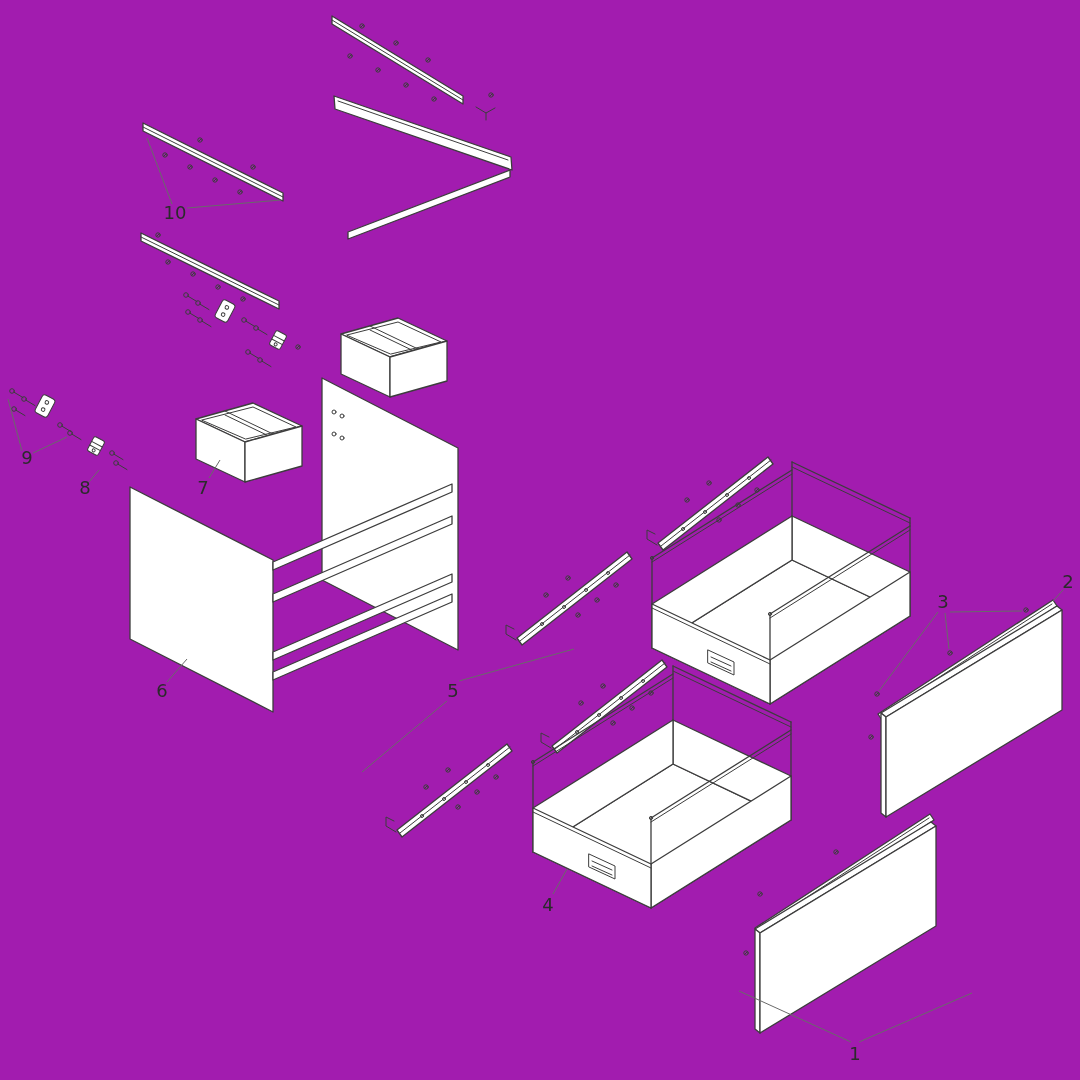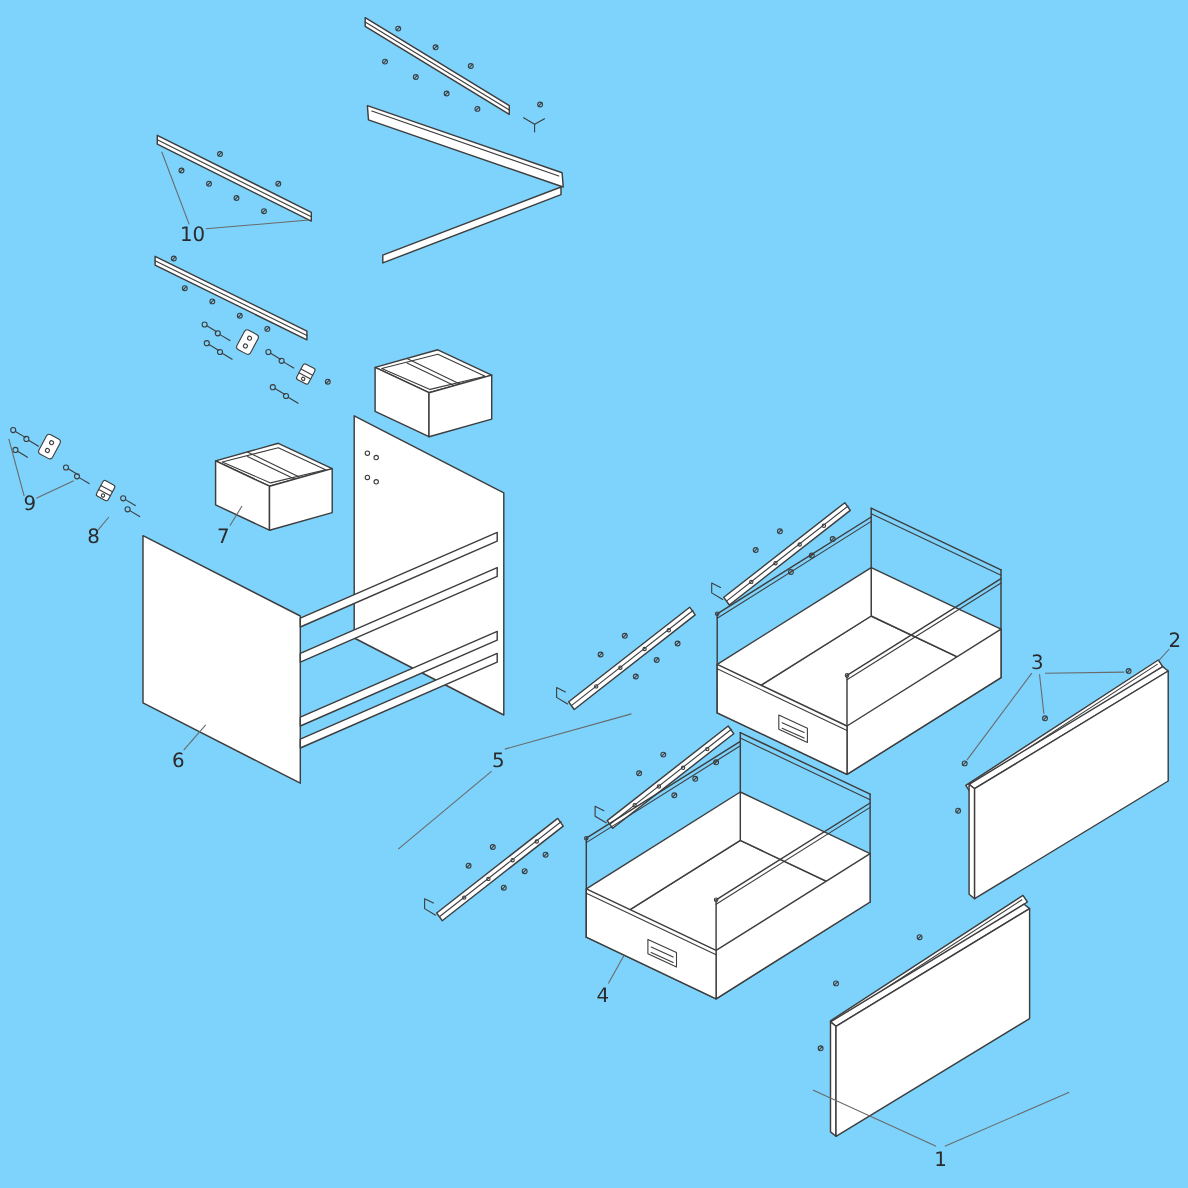--- a/index.html
+++ b/index.html
@@ -1,16 +1,16 @@
 <!DOCTYPE html>
 <html><head>
 <meta charset="utf-8">
 <style>
   html,body{margin:0;padding:0;background:#ffffff;}
-  .canvas{position:relative;width:1080px;height:1080px;background:#7dd3fc;overflow:hidden;}
+  .canvas{position:relative;width:1080px;height:1080px;background:#a21caf;overflow:hidden;}
   svg{display:block;}
   .ln{stroke:#3d3d3d;stroke-width:1.3;fill:none;stroke-linejoin:round;stroke-linecap:round;}
   .fw{fill:#ffffff;}
   .thin{stroke-width:1;}
   .cl{stroke:#6a6a6a;stroke-width:1;fill:none;}
   text.callout{font-family:"DejaVu Sans",sans-serif;font-size:18px;fill:#2b2b2b;stroke:none;text-anchor:middle;}
 </style>
 </head>
 <body>
 

